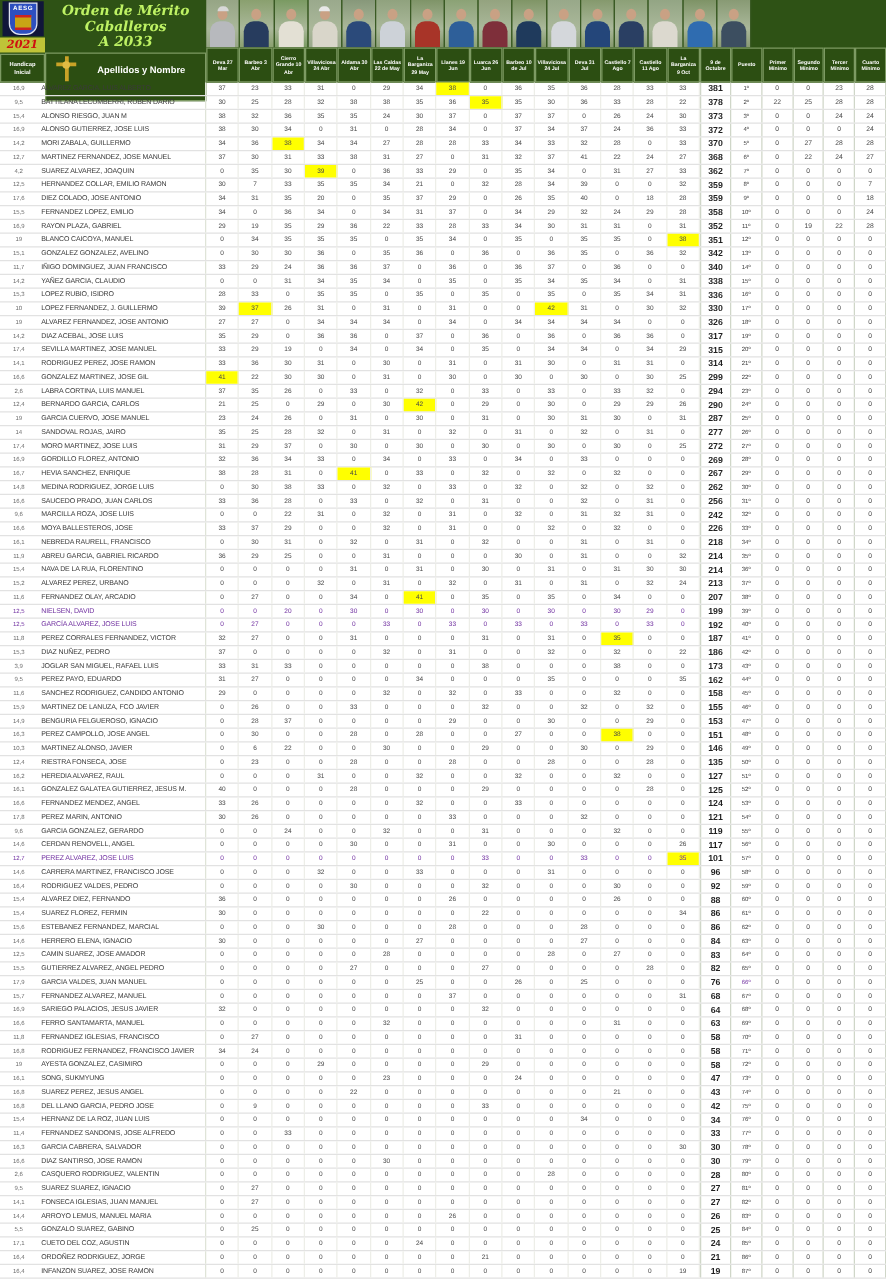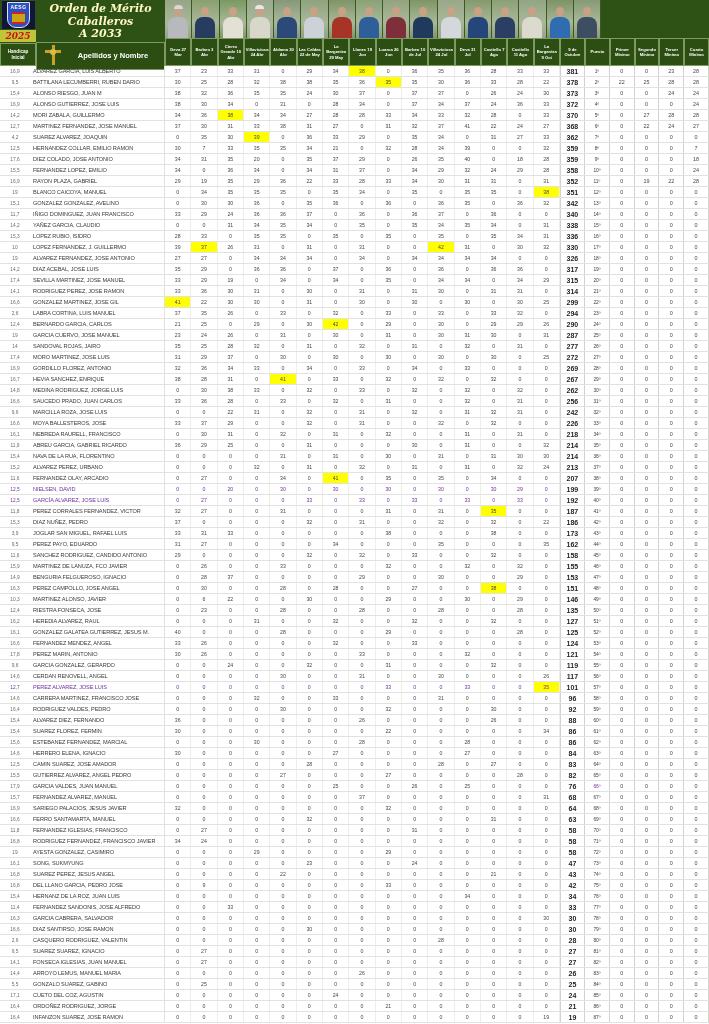--- a/index.html
+++ b/index.html
@@ -17,24 +17,24 @@
           border-top:2px solid #c22;border-bottom:2px solid #c22;}
   #year-badge{position:absolute;left:0;top:30px;width:36px;height:12px;background:#bfc438;
           color:#cf1010;font-family:"DejaVu Serif",serif;font-style:italic;font-weight:bold;
           font-size:9px;line-height:12px;text-align:center;}
   #hcp-head{position:absolute;left:0;top:43px;width:36px;height:23px;background:#2c4e12;
           border:1px solid #7d9a63;box-sizing:border-box;color:#fff;font-size:4.6px;
           font-weight:bold;text-align:center;display:flex;flex-direction:column;
           justify-content:center;line-height:1.2;}
   #title-box{position:absolute;left:36px;top:0;width:129px;height:42px;background:#2e5215;
           display:flex;flex-direction:column;justify-content:center;text-align:center;
-          color:#fef9c3;font-family:"DejaVu Serif",serif;font-style:italic;font-weight:bold;}
+          color:#bef264;font-family:"DejaVu Serif",serif;font-style:italic;font-weight:bold;}
   #title-box .t1{font-size:11px;line-height:13px;}
   #title-box .t2{font-size:11px;line-height:12px;}
-  #name-head-band{position:absolute;left:36px;top:42px;width:129px;height:28px;
+  #name-head-band{position:absolute;left:36px;top:42px;width:129px;height:39px;
           background:#2c4e12;border:1px solid #7d9a63;box-sizing:border-box;}
   #cross{position:absolute;left:8px;top:2px;width:16px;height:20px;}
   #cross .v{position:absolute;left:7px;top:0;width:2.5px;height:20px;background:#c9a227;}
   #cross .h{position:absolute;left:0;top:5px;width:16px;height:2.5px;background:#c9a227;}
   #cross .c{position:absolute;left:5.2px;top:3.5px;width:6px;height:6px;border-radius:50%;
           background:#e0bb44;}
   #name-head-label{position:absolute;left:26px;top:0;width:100px;height:24px;color:#fff;
           font-weight:bold;font-size:7.5px;display:flex;align-items:center;
           justify-content:center;text-align:center;}
   
@@ -70,21 +70,21 @@
 <body>
 
 <div id="app">
   <div id="header">
     <div id="logo-box">
       <div id="shield">
         <div class="lg-top">AESG</div>
         <div class="flag"></div>
       </div>
     </div>
-    <div id="year-badge">2025</div>
+    <div id="year-badge">2021</div>
     <div id="hcp-head">
       <span>Handicap</span>
       <span>Inicial</span>
     </div>
     <div id="title-box">
       <span class="t1">Orden de Mérito Caballeros</span>
       <span class="t2">A 2033</span>
     </div>
     <div id="name-head-band">
       <div id="cross">

